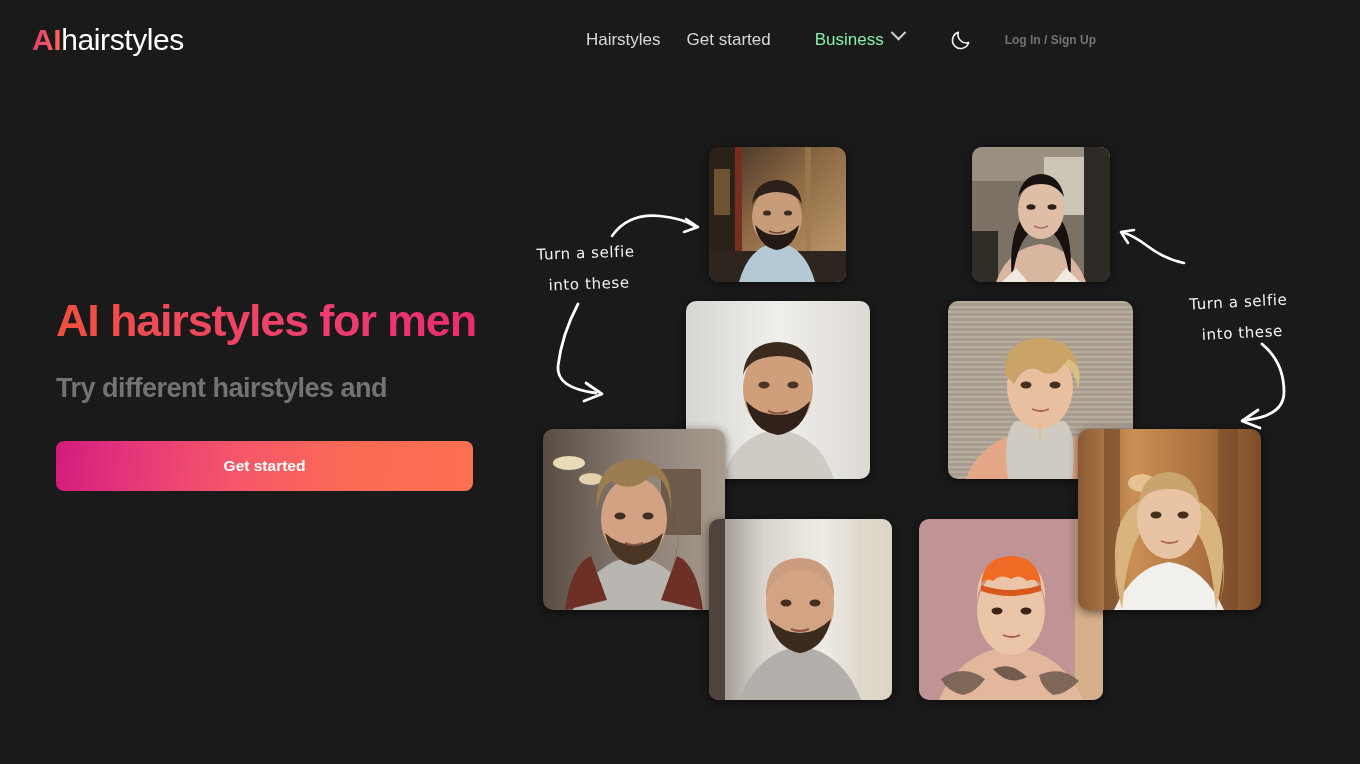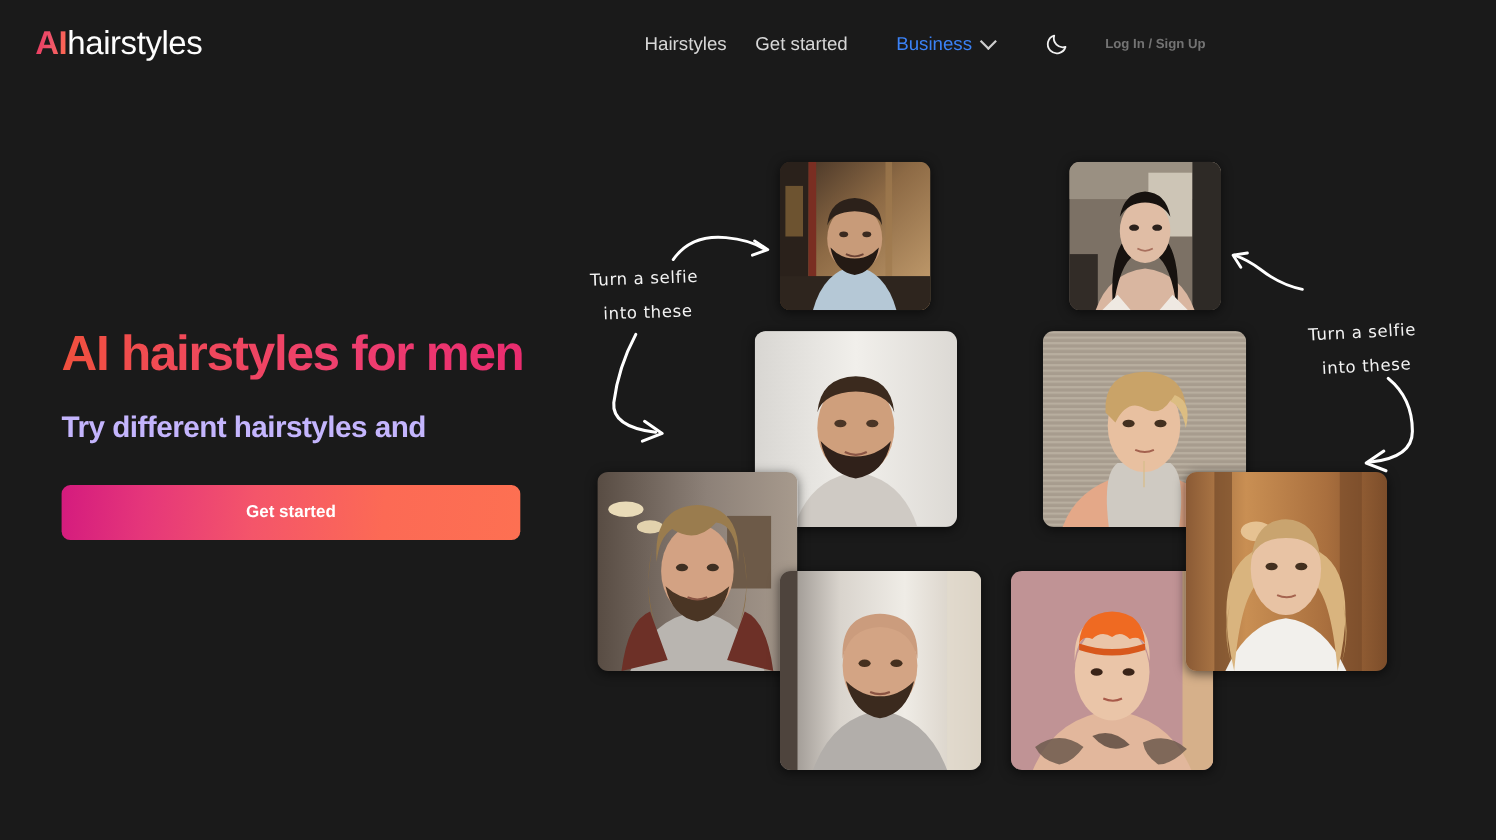--- a/index.html
+++ b/index.html
@@ -54,24 +54,23 @@
   .nav-link {
     font-size: 17px;
     color: #d8d8d8;
     font-weight: 400;
     padding: 6px 13px;
     cursor: pointer;
     white-space: nowrap;
   }
   .nav-dropdown {
     display: flex;
-    align-items: center;
     gap: 9px;
     font-size: 17px;
-    color: #3b82f6;
+    color: #86efac;
     padding: 6px 13px;
     margin-left: 18px;
     cursor: pointer;
     white-space: nowrap;
   }
   .chev {
     display: inline-block;
     width: 11px; height: 11px;
     border-right: 2px solid #cfcfcf;
     border-bottom: 2px solid #cfcfcf;
@@ -109,21 +108,21 @@
     -webkit-background-clip: text;
     background-clip: text;
     color: transparent;
     -webkit-text-fill-color: transparent;
     margin-bottom: 28px;
   }
   .hero-sub {
     font-size: 27px;
     line-height: 1.18;
     font-weight: 700;
-    color: #c4b5fd;
+    color: #737373;
     letter-spacing: -0.5px;
     margin-bottom: 36px;
   }
   .cta {
     display: block;
     width: 417px;
     height: 50px;
     border: none;
     border-radius: 8px;
     background: linear-gradient(95deg, #d41b7e 0%, #e5367a 18%, #f4556a 42%, #fc6a55 70%, #fd7052 100%);

